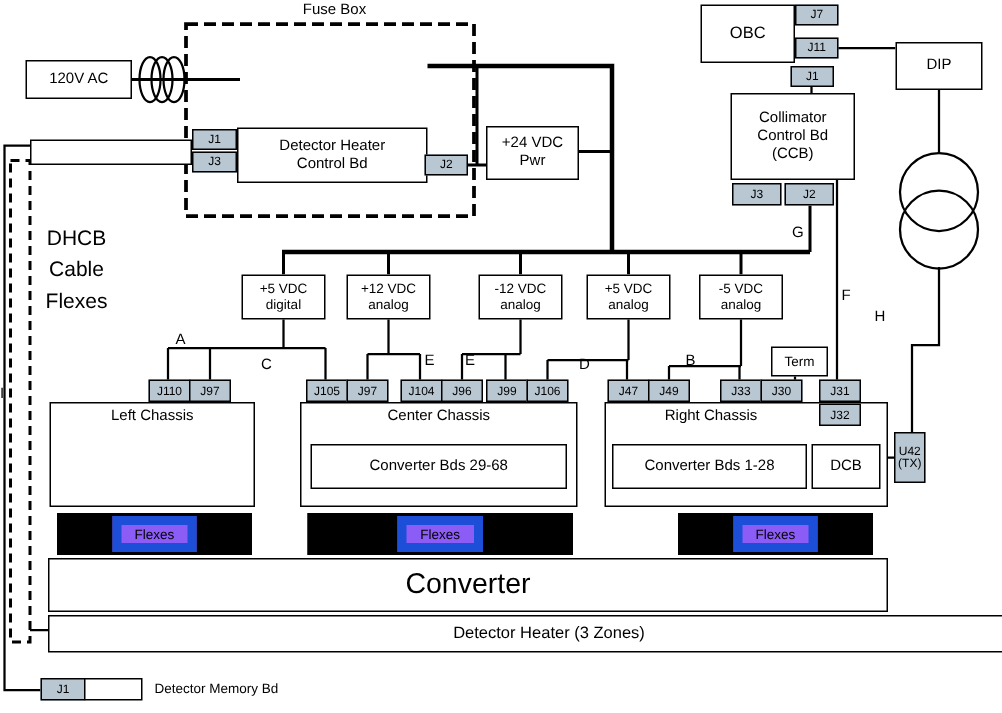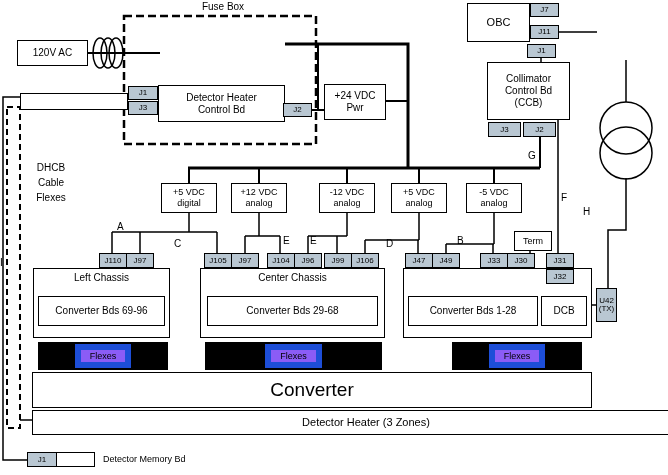--- a/index.html
+++ b/index.html
@@ -63,37 +63,40 @@
   </div>
   <div class="box" style="left:158px;top:85px;width:127px;height:37px;font-size:10px">
     <span>Detector Heater</span>
     <span>Control Bd</span>
   </div>
   <div class="box" style="left:20px;top:93px;width:108px;height:17px"></div>
   <div class="conn" style="left:128px;top:86px;width:30px;height:14px">J1</div>
   <div class="conn" style="left:128px;top:101px;width:30px;height:14px">J3</div>
   <div class="conn" style="left:283px;top:103px;width:29px;height:14px">J2</div>
 
-  <div class="lbl ctr" style="left:22px;top:160px;width:58px;font-size:10px;line-height:1.5">
+  <div class="lbl ctr" style="left:22px;top:148px;width:58px;font-size:14px;line-height:1.5">
     <div>DHCB</div>
     <div>Cable</div>
     <div>Flexes</div>
   </div>
 
   <div class="box" style="left:324px;top:84px;width:62px;height:36px;font-size:10px">
     <span>+24 VDC</span>
     <span>Pwr</span>
   </div>
 
   <div class="box" style="left:467px;top:3px;width:63px;height:39px;font-size:11px">
     <span>OBC</span>
   </div>
   <div class="conn" style="left:530px;top:3px;width:29px;height:14px">J7</div>
   <div class="conn" style="left:530px;top:25px;width:29px;height:14px">J11</div>
   <div class="conn" style="left:527px;top:44px;width:29px;height:14px">J1</div>
+  <div class="box" style="left:597px;top:28px;width:58px;height:32px;font-size:10px">
+    <span>DIP</span>
+  </div>
   <div class="box" style="left:487px;top:62px;width:83px;height:58px;font-size:10px">
     <span>Collimator</span>
     <span>Control Bd</span>
     <span>(CCB)</span>
   </div>
   <div class="conn" style="left:488px;top:122px;width:33px;height:15px">J3</div>
   <div class="conn" style="left:523px;top:122px;width:33px;height:15px">J2</div>
 
   <div class="box" style="left:161px;top:183px;width:56px;height:30px;font-size:9px">
     <span>+5 VDC</span>
@@ -140,31 +143,29 @@
   <div class="conn" style="left:324px;top:253px;width:28px;height:15px">J99</div>
   <div class="conn" style="left:351px;top:253px;width:28px;height:15px">J106</div>
   <div class="conn" style="left:405px;top:253px;width:28px;height:15px">J47</div>
   <div class="conn" style="left:432px;top:253px;width:28px;height:15px">J49</div>
   <div class="conn" style="left:480px;top:253px;width:28px;height:15px">J33</div>
   <div class="conn" style="left:507px;top:253px;width:28px;height:15px">J30</div>
   <div class="conn" style="left:546px;top:253px;width:28px;height:15px">J31</div>
 
   <div class="box" style="left:33px;top:268px;width:137px;height:70px"></div>
   <div class="lbl ctr" style="left:33px;top:272px;width:137px;font-size:10px">Left Chassis</div>
-  <div class="box" style="left:38px;top:296px;width:127px;height:30px;font-size:10px">
-    <span>Converter Bds 69-96</span>
-  </div>
 
   <div class="box" style="left:200px;top:268px;width:185px;height:70px"></div>
   <div class="lbl ctr" style="left:200px;top:272px;width:185px;font-size:10px">Center Chassis</div>
   <div class="box" style="left:207px;top:296px;width:171px;height:30px;font-size:10px">
     <span>Converter Bds 29-68</span>
   </div>
 
   <div class="box" style="left:403px;top:268px;width:189px;height:70px"></div>
+  <div class="lbl ctr" style="left:403px;top:272px;width:142px;font-size:10px">Right Chassis</div>
   <div class="box" style="left:408px;top:296px;width:130px;height:30px;font-size:10px">
     <span>Converter Bds 1-28</span>
   </div>
   <div class="box" style="left:541px;top:296px;width:46px;height:30px;font-size:10px">
     <span>DCB</span>
   </div>
   <div class="conn" style="left:546px;top:269px;width:28px;height:15px">J32</div>
   <div class="conn" style="left:596px;top:288px;width:21px;height:34px;flex-direction:column">
     <span>U42</span>
     <span>(TX)</span>

